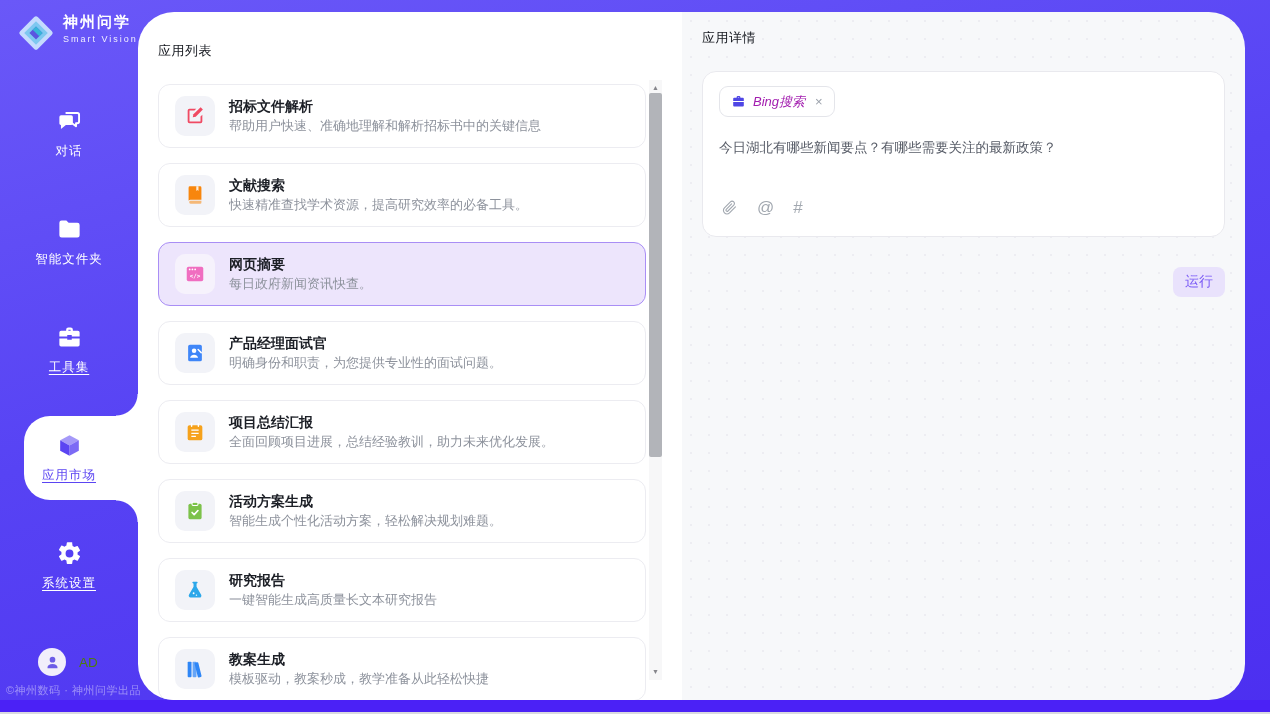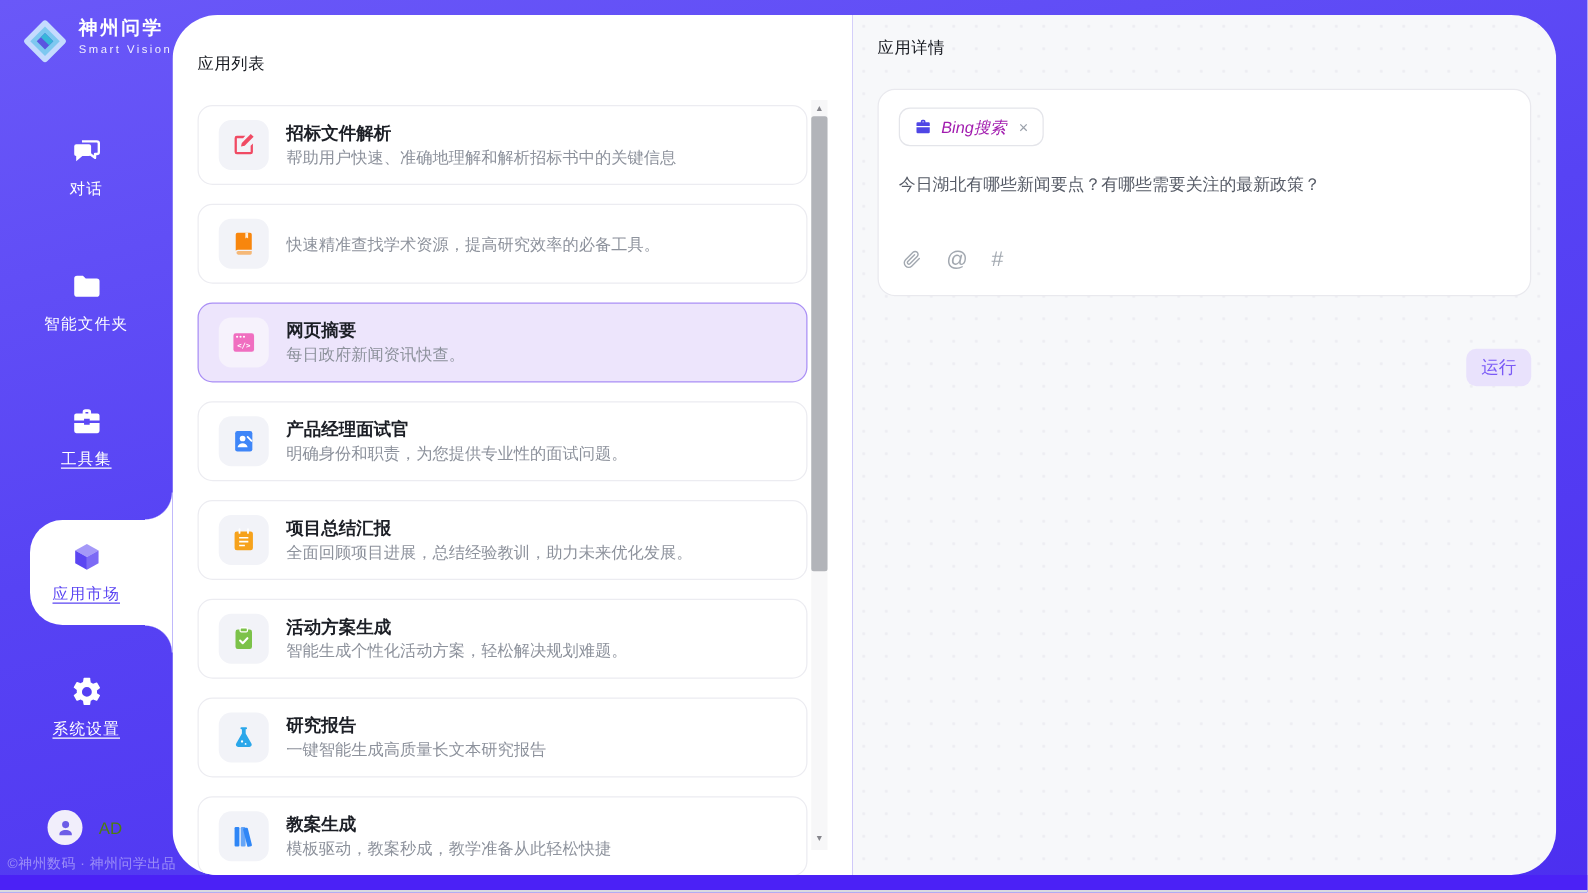--- a/index.html
+++ b/index.html
@@ -78,21 +78,21 @@
   .chip { display:inline-flex; align-items:center; gap:7px; height:31px; padding:0 11px;
           border:1px solid #e4e5ea; border-radius:9px; background:#fff; width:max-content; cursor:pointer; }
   .chip-icon { color:#4f46e5; } .chip-icon svg { width:15px; height:15px; }
   .chip-label { font-size:13px; color:#a21caf;font-style:italic; }
   .chip-close { color:#9aa0aa; font-size:13px; margin-left:3px; cursor:pointer; }
   .query { margin-top:22px; font-size:13.5px; color:#565b66; flex:1; line-height:1.4; cursor:text; }
   .composer-icons { display:flex; align-items:center; gap:19px; color:#a2a8b0; padding:0 2px 6px; }
   .composer-icons svg { width:17px; height:17px; }
   .ci-text { font-size:17px; color:#a2a8b0; line-height:1; cursor:pointer; }
   .ci-svg { cursor:pointer; }
-  .run-row { display:flex; justify-content:flex-end; margin-top:42px; }
+  .run-row { display:flex; justify-content:flex-end; margin-top:30px; }
   .run-btn { width:52px; height:30px; border:none; border-radius:8px; background:#e9e2fc; color:#7a5af6;
              font-size:14px; cursor:pointer; font-family:inherit; }
 
   
   .bottom-strip { position:absolute; left:0; bottom:2px; width:100%; height:12px; background:#4b21f6; }
   .bottom-edge  { position:absolute; left:0; bottom:0; width:100%; height:2px; background:#d9dae0; }
 </style>
 </head>
 <body>
 
@@ -194,20 +194,21 @@
           </div>
           <div class="card">
             <span class="card-icon" style="color: rgb(248, 134, 13);">
               <svg viewBox="0 0 24 24">
                 <path fill="currentColor" d="M6.5 2.5h11A1.5 1.5 0 0 1 19 4v13.2H7.2a2.7 2.7 0 0 0-2.2 1V4a1.5 1.5 0 0 1 1.5-1.5Z"></path>
                 <path fill="currentColor" opacity=".55" d="M7.2 18.4H19v1.8a1.3 1.3 0 0 1-1.3 1.3H7.2a1.55 1.55 0 0 1 0-3.1Z"></path>
                 <path fill="#fff" d="M13.4 2.5h2.4v5l-1.2-1-1.2 1Z" opacity=".85"></path>
               </svg>
             </span>
             <div class="card-text">
+              <div class="card-title">文献搜索</div>
               <div class="card-desc">快速精准查找学术资源，提高研究效率的必备工具。</div>
             </div>
           </div>
           <div class="card active">
             <span class="card-icon" style="color: rgb(240, 110, 192);">
               <svg viewBox="0 0 24 24">
                 <rect x="3" y="4" width="18" height="16" rx="2" fill="currentColor"></rect>
                 <circle cx="6.2" cy="7" r=".95" fill="#fff"></circle>
                 <circle cx="9.2" cy="7" r=".95" fill="#fff"></circle>
                 <circle cx="12.2" cy="7" r=".95" fill="#fff"></circle>

